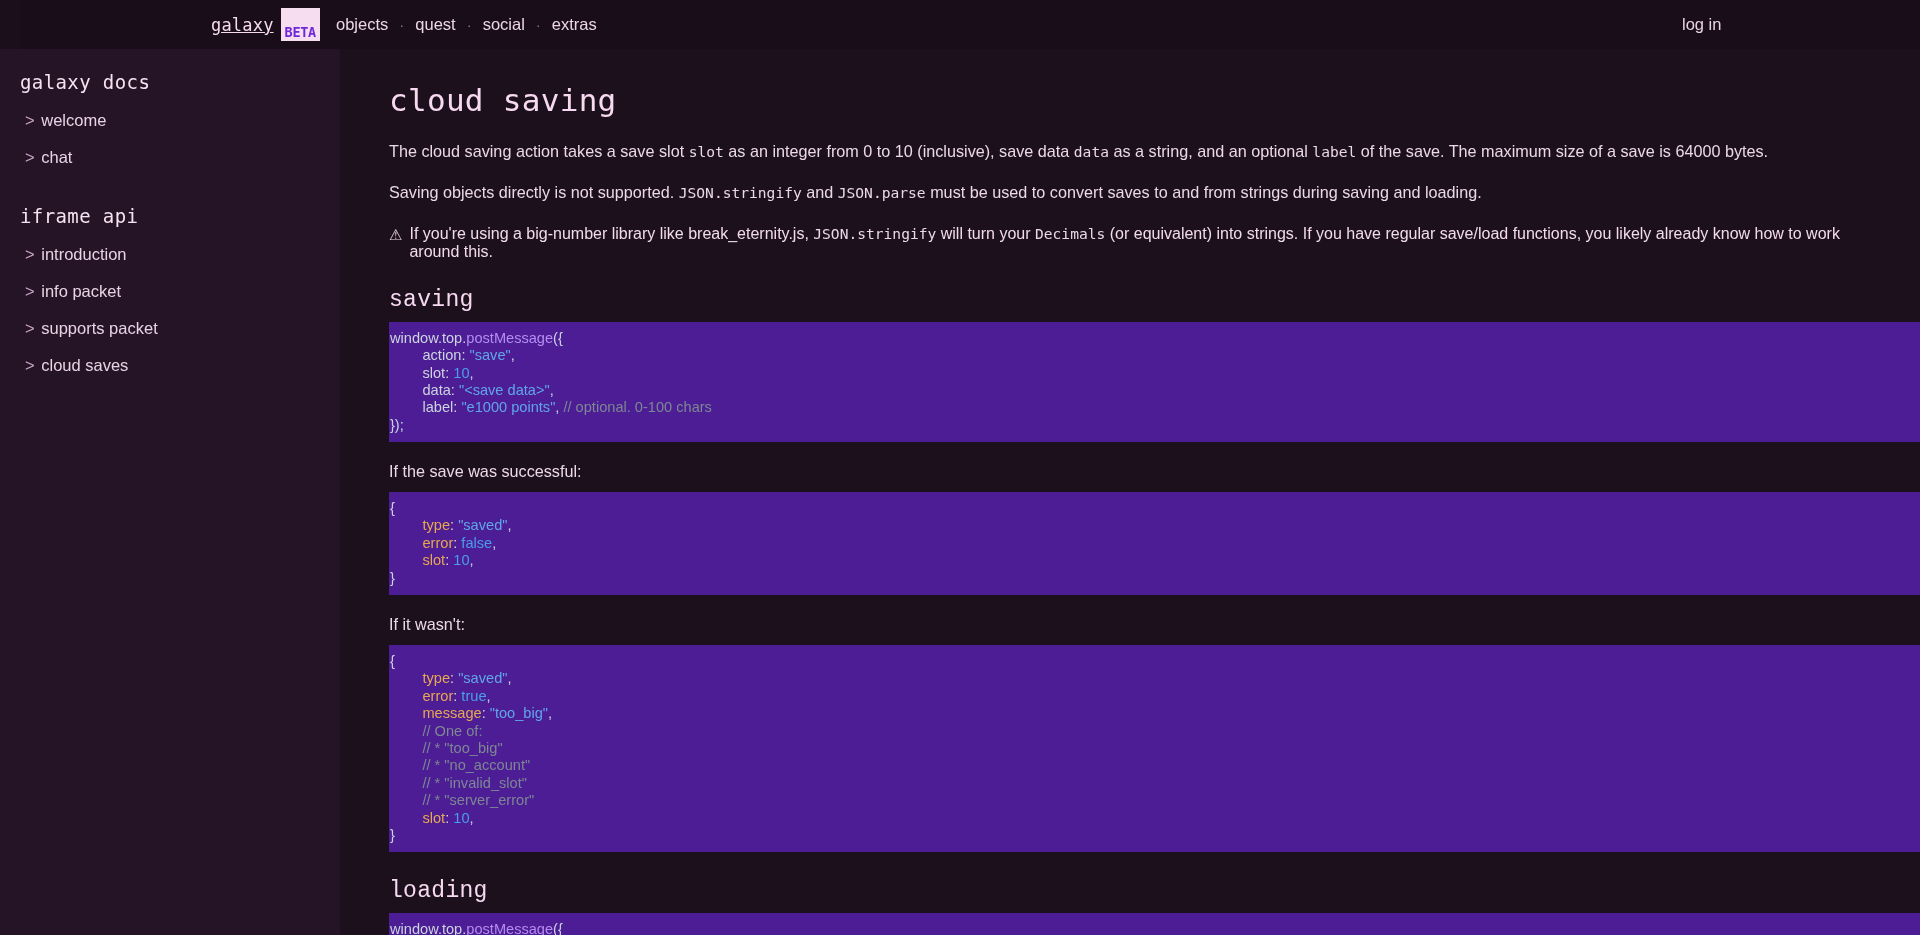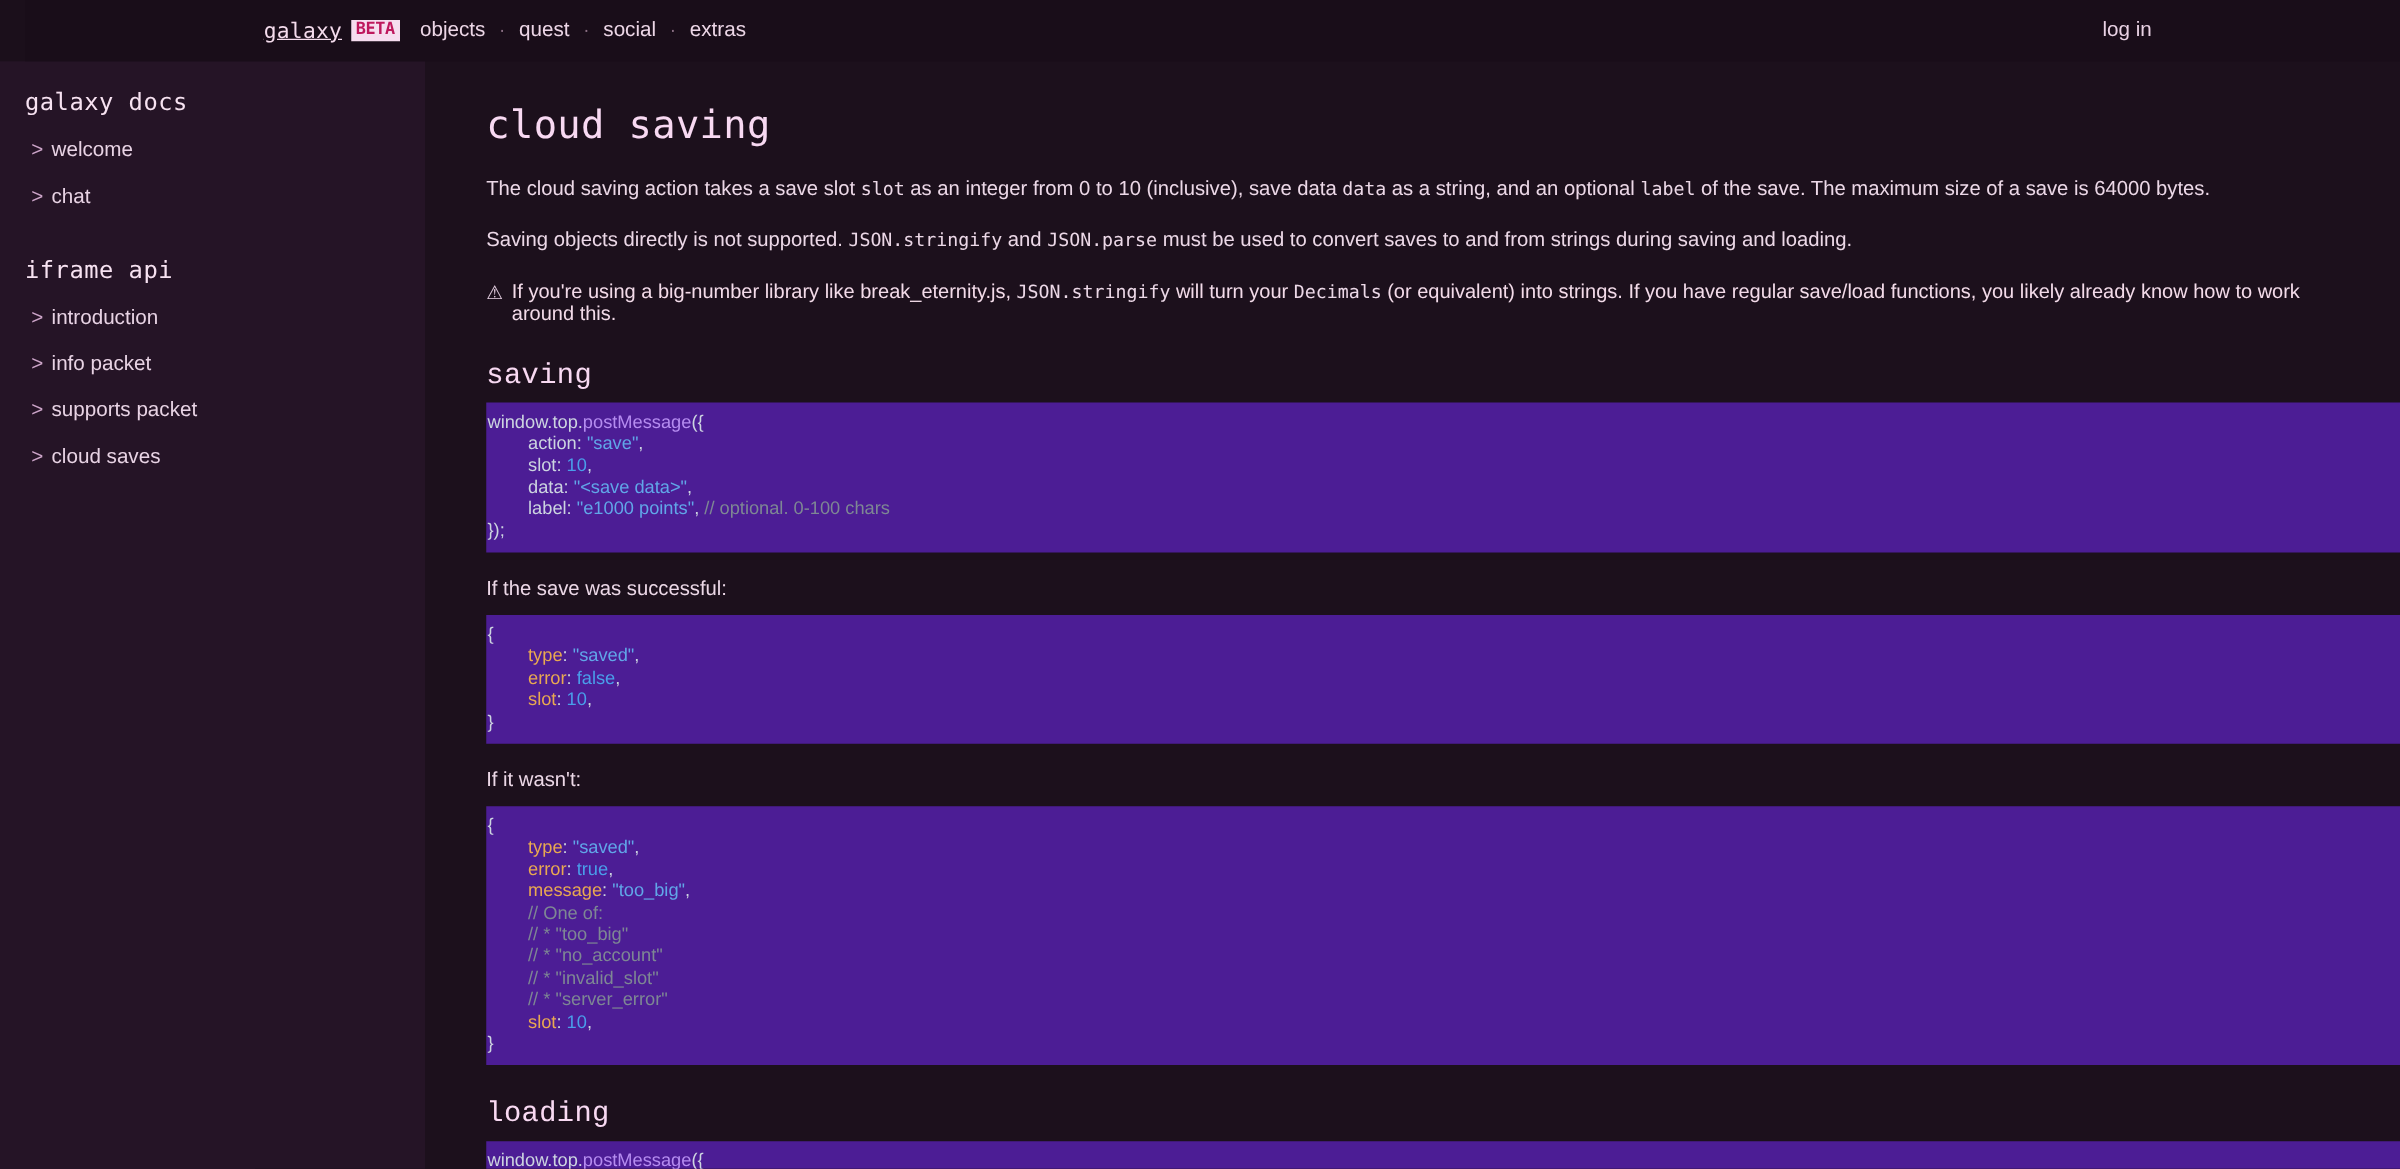--- a/index.html
+++ b/index.html
@@ -34,25 +34,25 @@
     display: flex;
     align-items: center;
     gap: 7px;
     font-family: "DejaVu Sans Mono", monospace;
     font-size: 17px;
     color: #f5dced;
     letter-spacing: .2px;
   }
   .brand-beta {
     background: #f6ddef;
-    color: #be185d;
+    color: #6d28d9;
     font-family: "DejaVu Sans Mono", monospace;
     font-size: 13.5px;
     font-weight: bold;
-    padding: 1px 4px 2px 4px;
+    padding: 18px 4px 2px 4px;
     line-height: 1;
     letter-spacing: -.3px;
   }
   .navlinks {
     position: absolute;
     left: 305px;
     display: flex;
     align-items: center;
     gap: 0px;
     font-size: 16.5px;

